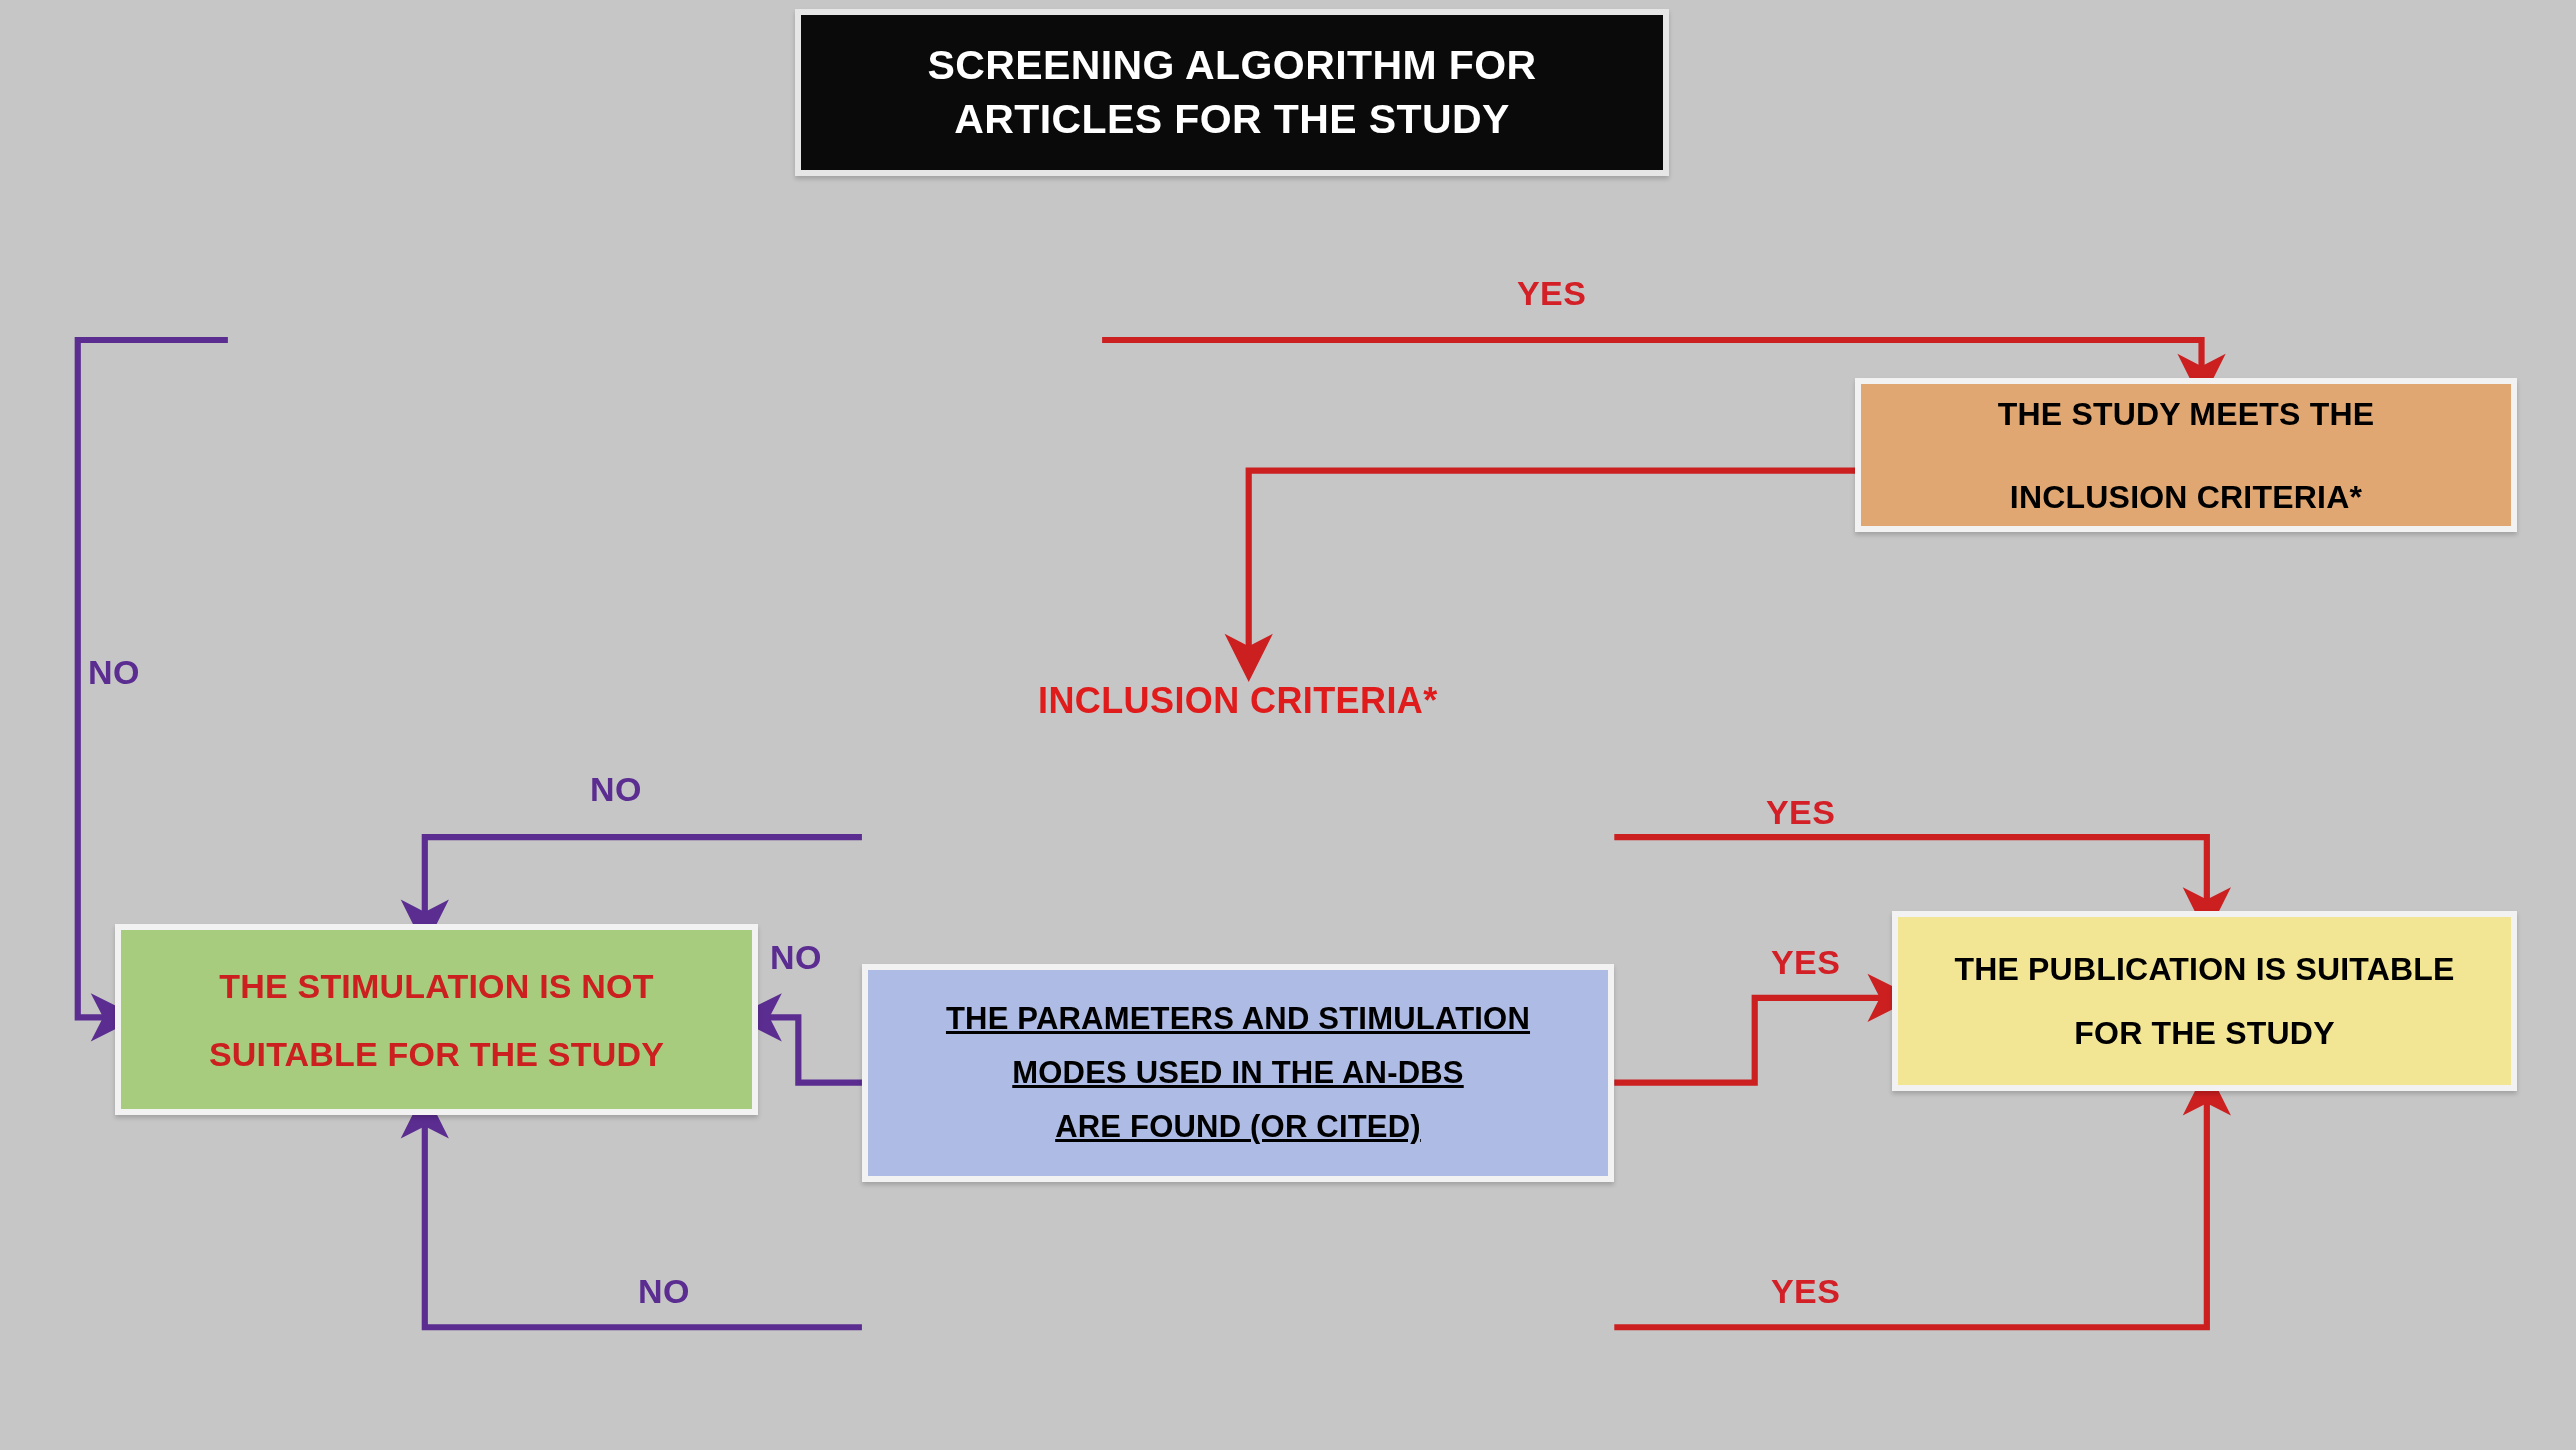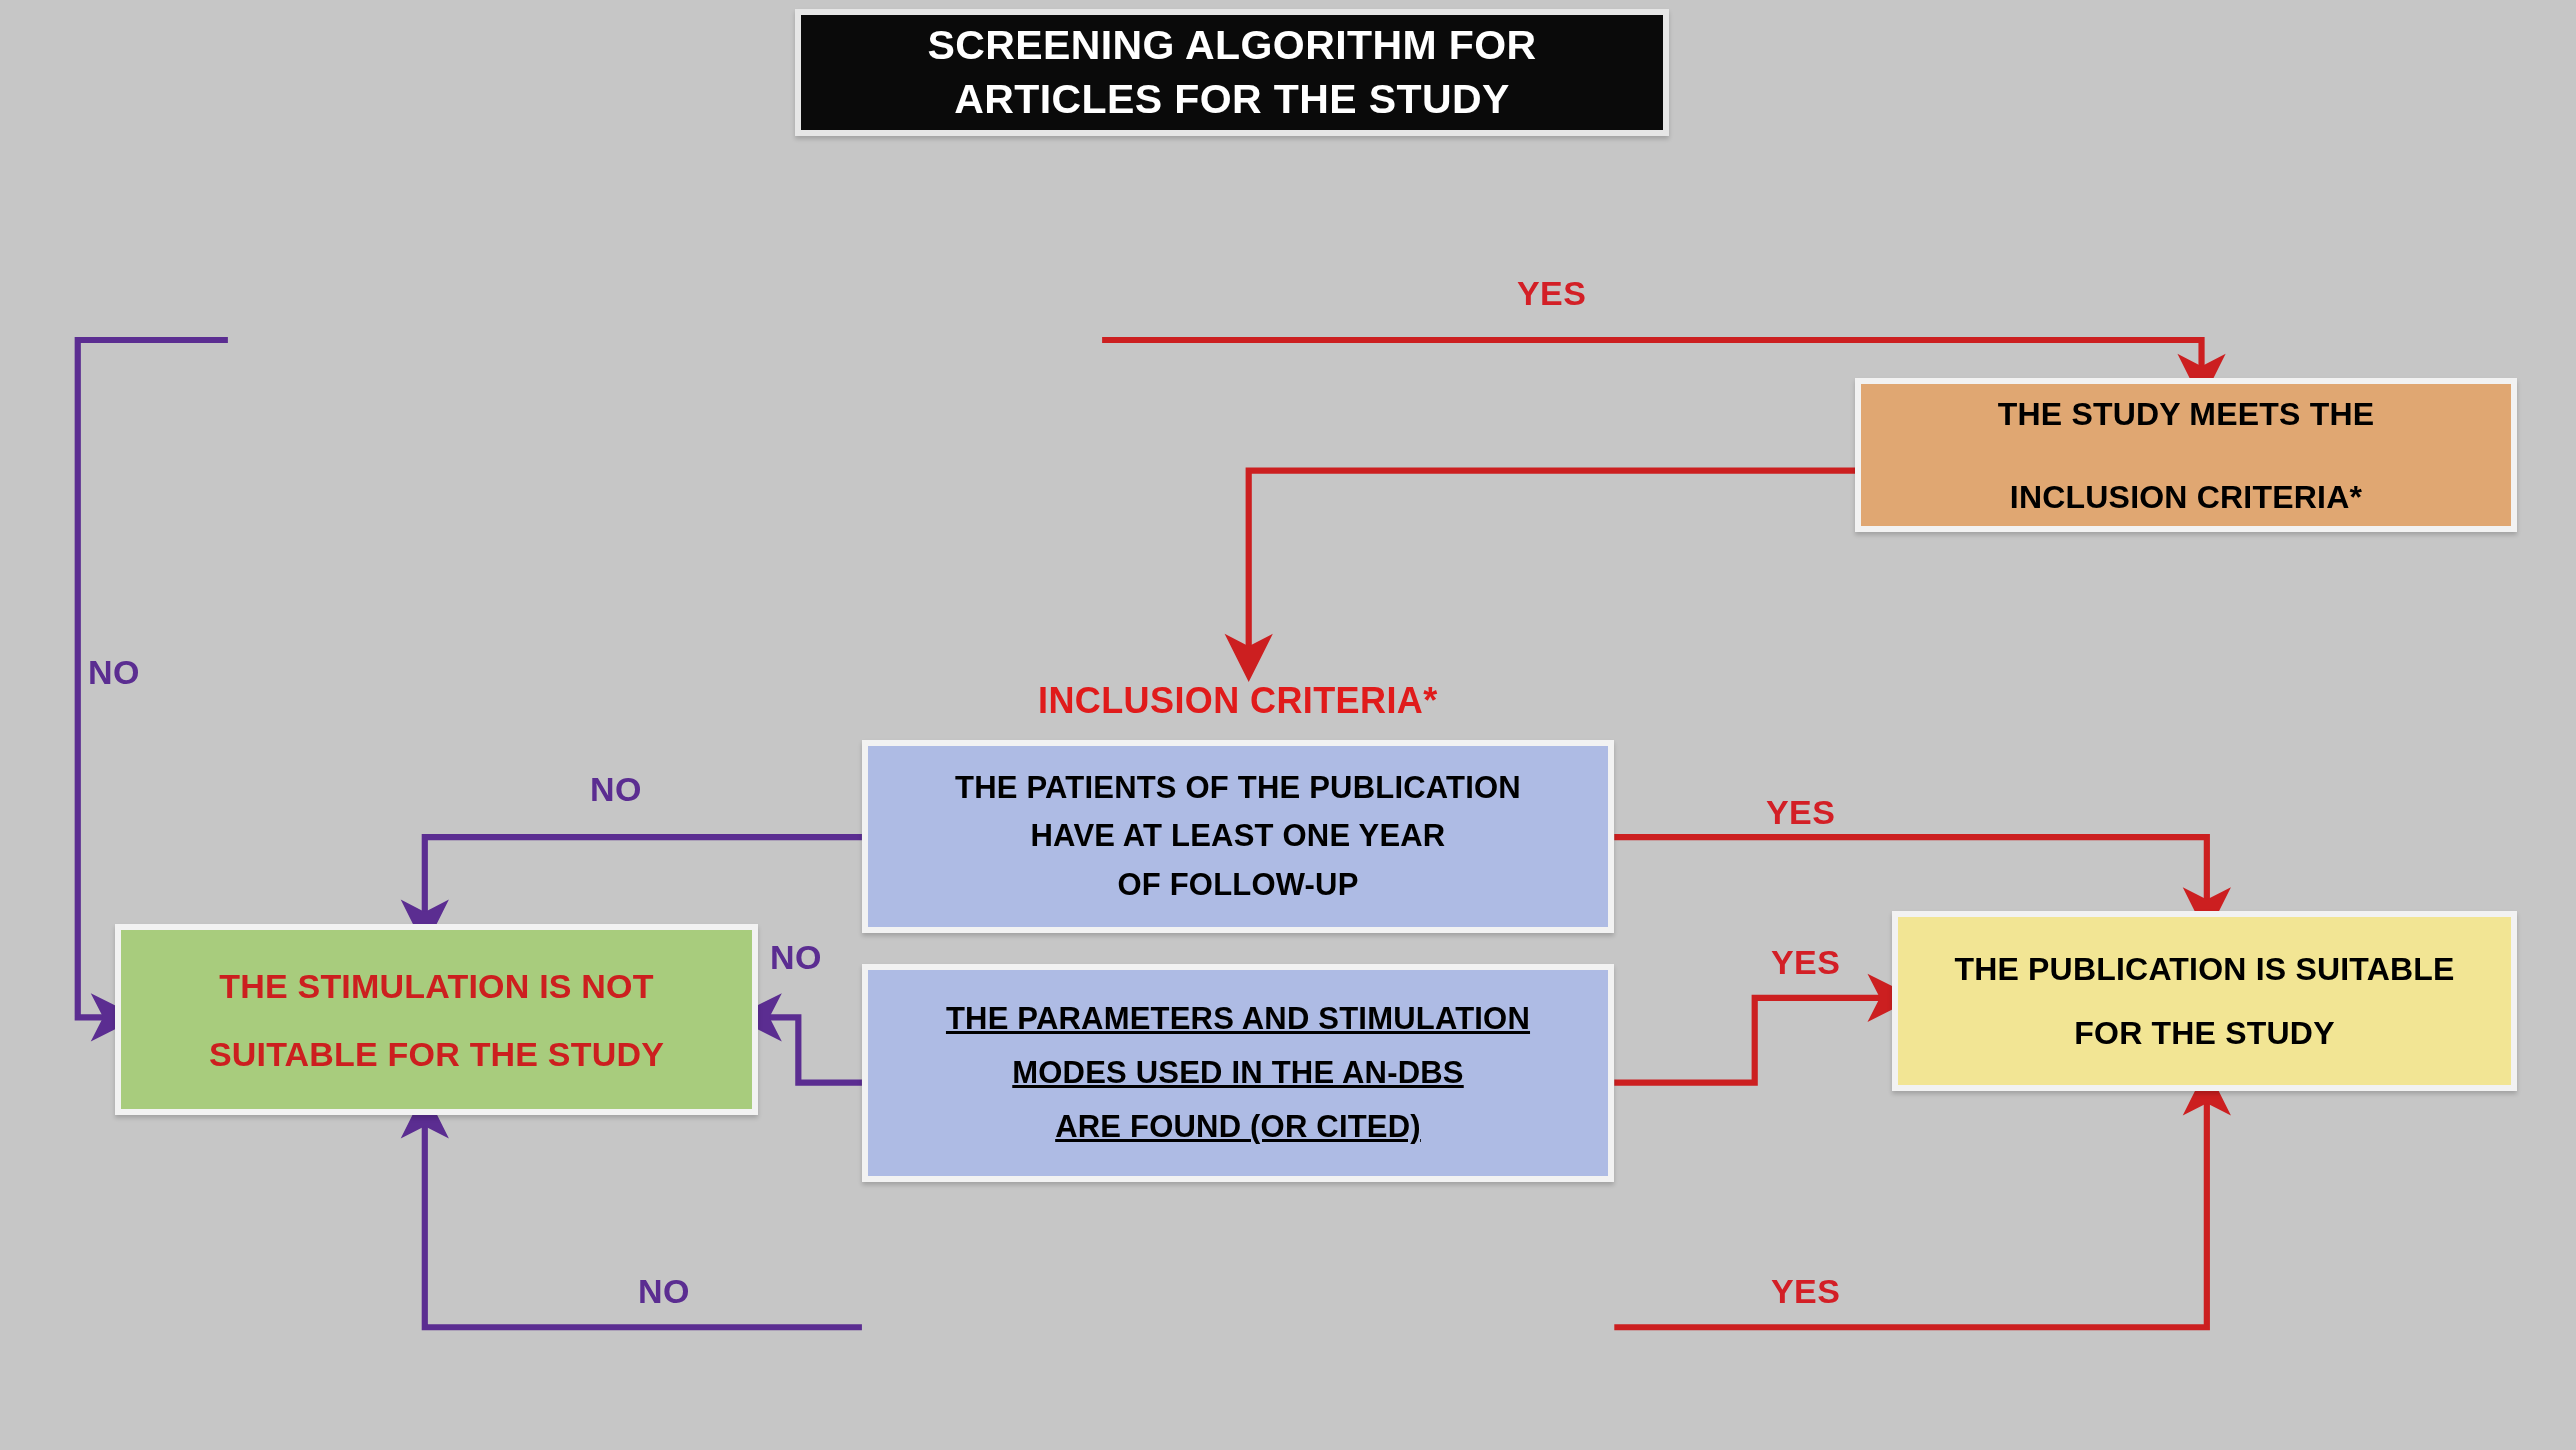--- a/index.html
+++ b/index.html
@@ -106,38 +106,33 @@
       <path d="M 258,385 H 88 V 1152 H 130" marker-end="url(#ah-purple)"></path>
 
       <path d="M 976,948 H 481 V 1046" marker-end="url(#ah-purple)"></path>
 
       <path d="M 976,1226 H 904 V 1152 H 858" marker-end="url(#ah-purple)"></path>
 
       <path d="M 976,1503 H 481 V 1262" marker-end="url(#ah-purple)"></path>
     </g>
   </svg>
 
-  <div class="node" id="title-box" style="left:795px; top:8.8px; width:874px; height:127px;">
+  <div class="node" id="title-box" style="left:795px; top:8.8px; width:874px; height:167px;">
     <span class="ln">SCREENING ALGORITHM FOR</span>
     <span class="ln">ARTICLES FOR THE STUDY</span>
   </div>
 
 
   <div class="node orange" style="left:1855px; top:378px; width:662px; height:154px; font-size:32px; line-height:2.0;gap:19px;">
     <span class="ln">THE STUDY MEETS THE</span>
     <span class="ln">INCLUSION CRITERIA*</span>
   </div>
 
   <div class="edge-label lbl-crit" style="left:1038px; top:680px;">INCLUSION CRITERIA*</div>
 
-  <div class="node blue2" style="left:862px; top:740px; width:752px; height:193px; font-size:31px; line-height:1.55;">
-    <span class="ln">THE PATIENTS OF THE PUBLICATION</span>
-    <span class="ln">HAVE AT LEAST ONE YEAR</span>
-    <span class="ln">OF FOLLOW-UP</span>
-  </div>
 
   <div class="node blue2" style="left:862px; top:964px; width:752px; height:218px; font-size:31px; line-height:1.75;text-decoration:underline;">
     <span class="ln">THE PARAMETERS AND STIMULATION</span>
     <span class="ln">MODES USED IN THE AN-DBS</span>
     <span class="ln">ARE FOUND (OR CITED)</span>
   </div>
 
 
   <div class="node green" style="left:115px; top:924px; width:643px; height:191px; font-size:34px; line-height:2.0;">
     <span class="ln">THE STIMULATION IS NOT</span>

